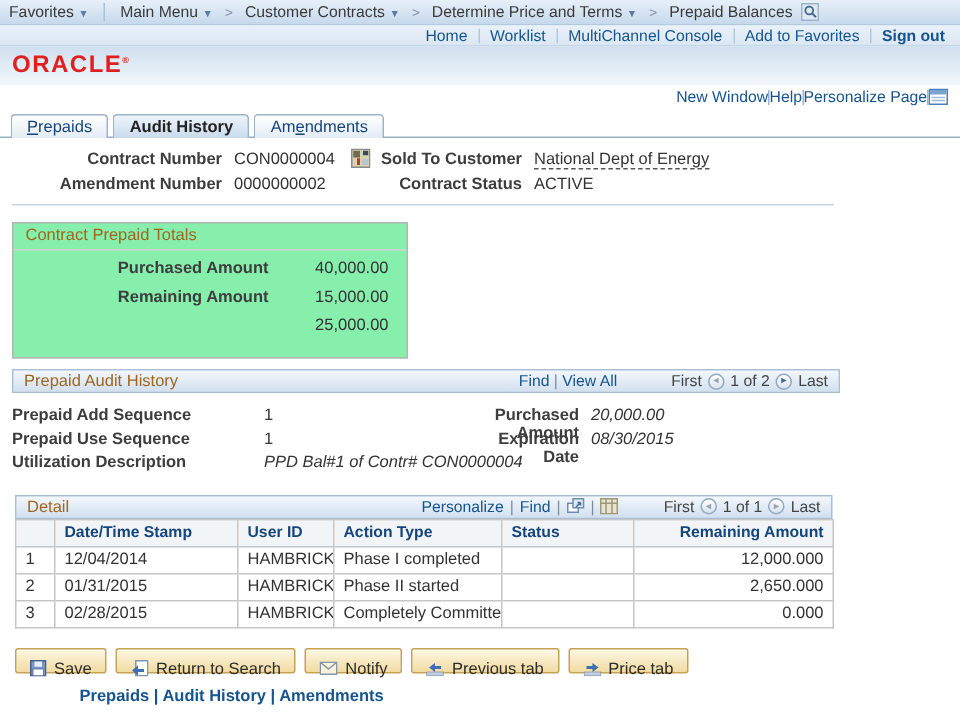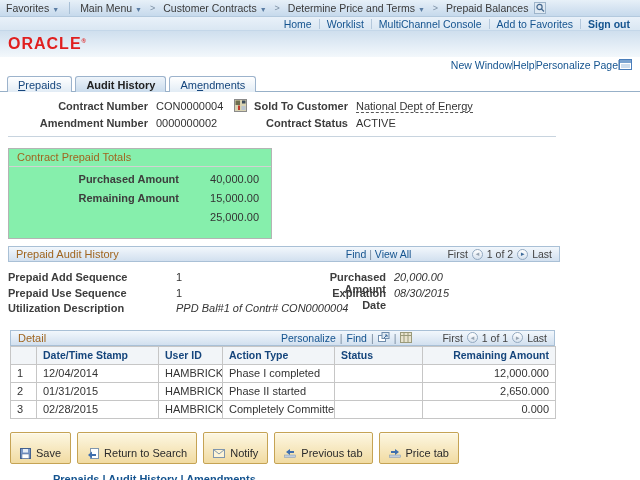--- a/index.html
+++ b/index.html
@@ -86,21 +86,21 @@
   table.grid th, table.grid td { border:1px solid #c6c6c6; padding:2px 6px; height:18px; overflow:hidden; white-space:nowrap; }
   table.grid th { background:#f2f5f8; color:#15457c; font-weight:bold; text-align:left; font-size:10.5px; }
   table.grid th.amt, table.grid td.amt { text-align:right; }
   table.grid td { background:#fff; }
   col.c-num { width:26px; } col.c-date { width:122px; } col.c-user { width:64px; }
   col.c-act { width:112px; } col.c-st { width:88px; } col.c-amt { width:133px; }
 
   
   .toolbar { margin-top:13px; display:flex; gap:6px; margin-left:2px; }
   .btn {
-    display:inline-flex; align-items:center; gap:5px; padding:13px 9px 2px; height:32px;
+    display:inline-flex; align-items:center; gap:5px; padding:13px 9px 2px; height:17px;
     border:1px solid #c5a354; border-radius:2px; cursor:pointer; color:#2b2b2b;
     background:linear-gradient(#fdf7e2,#f1dba2); box-shadow:inset 0 1px 0 #fffbef;
   }
   .footlinks { margin-top:9px; margin-left:-3px; color:#15548f;padding-left:48px; }
   .footlinks a { color:#15548f; text-decoration:none; font-weight:bold; cursor:pointer; }
   .footlinks .sep { color:#15548f; font-weight:bold; }
 
   .icon { display:inline-flex; line-height:0; }
 </style>
 </head>

